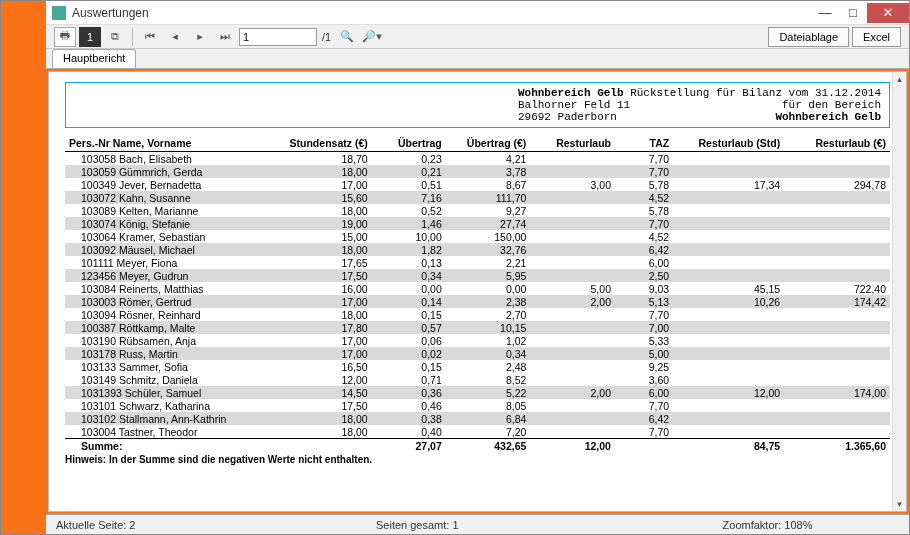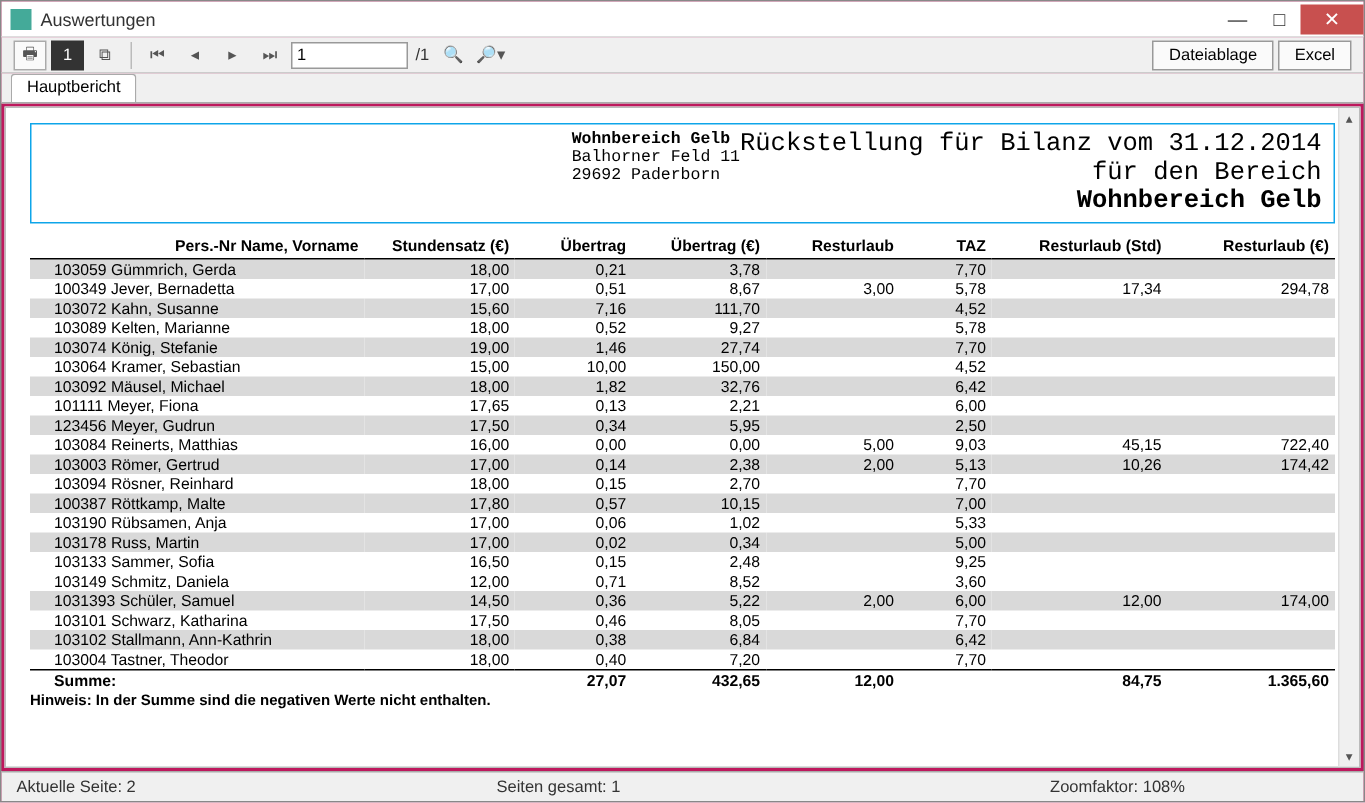--- a/index.html
+++ b/index.html
@@ -1,17 +1,17 @@
 <!DOCTYPE html>
 <html><head>
 <meta charset="utf-8">
 <style>
 * { box-sizing: border-box; margin: 0; padding: 0; }
 body { font-family: Tahoma, Arial, sans-serif; font-size: 11px; background: #fff; }
-.window { width: 910px; height: 535px; border: 1px solid #888; background: #be185d; display: flex; flex-direction: column; }
+.window { width: 910px; height: 535px; border: 1px solid #888; background: #f97316; display: flex; flex-direction: column; padding-left: 45px; }
 .titlebar { height: 24px; background: #fff; display: flex; align-items: center; padding: 0 0 0 6px; border-bottom: 1px solid #ddd; }
 .titlebar-icon { width: 14px; height: 14px; background: #4a9; margin-right: 6px; }
 .titlebar-text { flex: 1; font-size: 12px; color: #333; }
 .wbtn { width: 28px; height: 20px; background: #fff; border: none; display: flex; align-items: center; justify-content: center; font-size: 13px; color: #333; }
 .wbtn.close { background: #c8504f; color: #fff; width: 42px; }
 .toolbar { height: 24px; display: flex; align-items: center; padding: 2px 8px; gap: 3px; background: #f0f0f0; border-bottom: 1px solid #ccc; }
 .tbtn { width: 22px; height: 20px; border: 1px solid transparent; background: transparent; display: flex; align-items: center; justify-content: center; font-size: 11px; color: #555; }
 .tbtn.active { background: #333; color: #fff; }
 .tbtn.bordered { border: 1px solid #aaa; background: #fafafa; }
 .page-input { width: 78px; height: 18px; border: 1px solid #999; font-size: 11px; padding: 0 3px; }
@@ -22,25 +22,25 @@
 .tabbar { height: 20px; display: flex; padding-left: 6px; border-bottom: 1px solid #aaa; background: #f0f0f0; }
 .tab { padding: 2px 10px; border: 1px solid #aaa; border-bottom: none; background: #fff; font-size: 11px; border-radius: 3px 3px 0 0; }
 .report-area { flex: 1; background: #fff; margin: 2px; border: 1px solid #bbb; overflow: hidden; position: relative; }
 .scrolltrack { position: absolute; right: 0; top: 0; bottom: 0; width: 14px; background: #f0f0f0; display: flex; flex-direction: column; border-left: 1px solid #ddd; }
 .scrbtn { height: 14px; display: flex; align-items: center; justify-content: center; font-size: 9px; color: #555; }
 .scrthumb { flex: 1; }
 .page { padding: 10px 16px; }
 .hdrbox { border: 1px solid #0ea5e9; padding: 4px 8px; display: flex; justify-content: flex-end; font-family: Liberation Mono, monospace; }
 .hdrbox .left { font-size: 11px; }
 .hdrbox .left .b { font-weight: bold; }
-.hdrbox .right { text-align: right; font-size: 17px; }
+.hdrbox .right { text-align: right; font-size: 11px; }
 .hdrbox .right .b { font-weight: bold; }
 table.report { width: 100%; border-collapse: collapse; font-size: 10.5px; margin-top: 6px; }
 table.report th { text-align: right; font-weight: bold; padding: 3px 4px 2px; border-bottom: 1.5px solid #000; }
-table.report th:first-child { text-align: right; }
+table.report th:first-child { text-align: left; }
 table.report td { padding: 0.5px 4px; text-align: right; }
 table.report td:first-child { text-align: left; }
 table.report td.name { padding-left: 16px; }
 table.report tbody tr.band { background: #d9d9d9; }
 .sumrow td { border-top: 1.5px solid #000; font-weight: bold; padding-top: 2px; }
 .hint { font-size: 10px; font-weight: bold; padding: 2px 0; }
 .statusbar { height: 20px; border-top: 1px solid #aaa; display: flex; align-items: center; font-size: 11px; color: #333; background: #f0f0f0; }
 .statusbar .cell { padding: 0 10px; }
 .statusbar .cell.c1 { width: 320px; }
 .statusbar .cell.c2 { width: 260px; }
@@ -104,20 +104,30 @@
             <th style="width:90px">Stundensatz (€)</th>
             <th style="width:70px">Übertrag</th>
             <th style="width:80px">Übertrag (€)</th>
             <th style="width:80px">Resturlaub</th>
             <th style="width:55px">TAZ</th>
             <th style="width:105px">Resturlaub (Std)</th>
             <th style="width:100px">Resturlaub  (€)</th>
           </tr>
         </thead>
         <tbody id="tbody">
+            <tr>
+              <td class="name">103058 Bach, Elisabeth</td>
+              <td>18,70</td>
+              <td>0,23</td>
+              <td>4,21</td>
+              <td></td>
+              <td>7,70</td>
+              <td></td>
+              <td></td>
+            </tr>
             <tr class="band">
               <td class="name">103059 Gümmrich, Gerda</td>
               <td>18,00</td>
               <td>0,21</td>
               <td>3,78</td>
               <td></td>
               <td>7,70</td>
               <td></td>
               <td></td>
             </tr>

